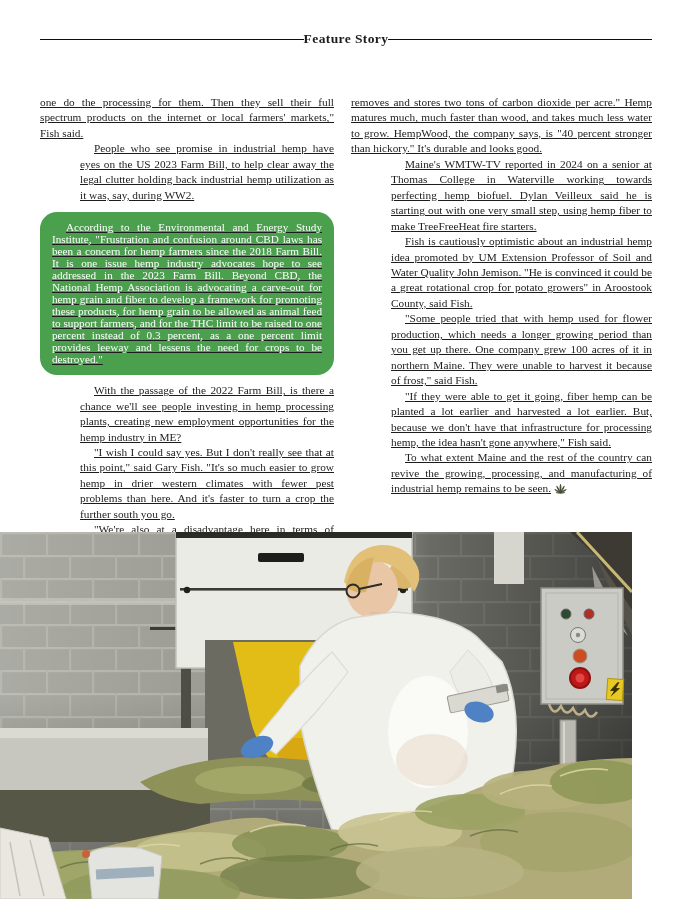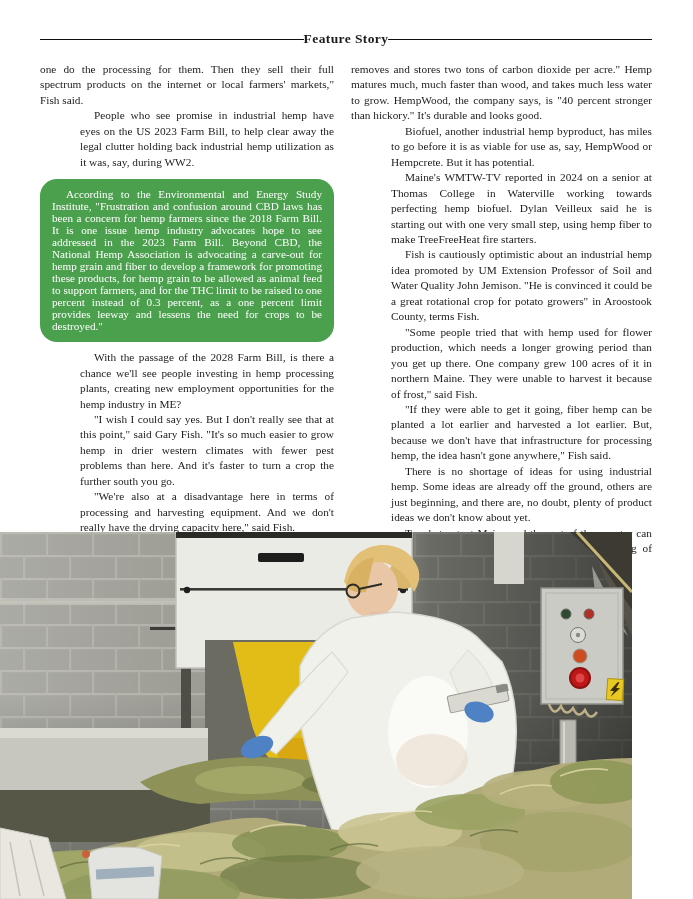--- a/index.html
+++ b/index.html
@@ -3,21 +3,21 @@
 <meta charset="utf-8">
 <style>
   html,body{margin:0;padding:0;background:#ffffff;}
   #page{position:relative;width:693px;height:899px;background:#ffffff;overflow:hidden;
         font-family:"Liberation Serif", serif;color:#1c1c1c;}
   
   .masthead{position:absolute;top:31px;left:40px;right:41px;display:flex;align-items:center;}
   .rule{flex:1;border-top:1.4px solid #0e0e0e;height:0;}
   .masthead .title{font-weight:bold;font-size:13.5px;letter-spacing:.4px;white-space:nowrap;}
   
-  .col{position:absolute;top:62px;font-size:11.3px;line-height:15.45px;text-align:justify;}
+  .col{position:absolute;top:95px;font-size:11.3px;line-height:15.45px;text-align:justify;text-decoration:underline;}
   #col-left{left:40px;width:294px;}
   #col-right{left:351px;width:301px;}
   .col p{margin:0;}
   .col p.indent{text-indent:14px;margin-left:40px;}
   
   .callout{background:#4aa04d;border-radius:17px;margin:9px 0 8px 0;padding:9px 12px 10px 12px;}
   .callout p{color:#ffffff;font-size:11.2px;line-height:12px;text-align:justify;text-indent:14px;margin:0;}
   
   .leaf{display:inline-block;vertical-align:-2px;margin-left:3px;}
   
@@ -33,34 +33,32 @@
     <div class="title">Feature Story</div>
     <div class="rule"></div>
   </div>
 
   <div class="col" id="col-left">
     <p>one do the processing for them. Then they sell their full spectrum products on the internet or local farmers' markets," Fish said.</p>
     <p class="indent">People who see promise in industrial hemp have eyes on the US 2023 Farm Bill, to help clear away the legal clutter holding back industrial hemp utilization as it was, say, during WW2.</p>
     <div class="callout">
       <p>According to the Environmental and Energy Study Institute, "Frustration and confusion around CBD laws has been a concern for hemp farmers since the 2018 Farm Bill. It is one issue hemp industry advocates hope to see addressed in the 2023 Farm Bill. Beyond CBD, the National Hemp Association is advocating a carve-out for hemp grain and fiber to develop a framework for promoting these products, for hemp grain to be allowed as animal feed to support farmers, and for the THC limit to be raised to one percent instead of 0.3 percent, as a one percent limit provides leeway and lessens the need for crops to be destroyed."</p>
     </div>
-    <p class="indent">With the passage of the 2028 Farm Bill, is there a chance we'll see people investing in hemp processing plants, creating new employment opportunities for the hemp industry in ME?</p>
+    <p class="indent">With the passage of the 2022 Farm Bill, is there a chance we'll see people investing in hemp processing plants, creating new employment opportunities for the hemp industry in ME?</p>
     <p class="indent">"I wish I could say yes. But I don't really see that at this point," said Gary Fish. "It's so much easier to grow hemp in drier western climates with fewer pest problems than here. And it's faster to turn a crop the further south you go.</p>
     <p class="indent">"We're also at a disadvantage here in terms of processing and harvesting equipment. And we don't really have the drying capacity here," said Fish.</p>
     <p class="indent">HempWood flooring is another industrial hemp product with potential. The HempWood company says, "Growing hemp</p>
   </div>
 
   <div class="col" id="col-right">
     <p>removes and stores two tons of carbon dioxide per acre." Hemp matures much, much faster than wood, and takes much less water to grow. HempWood, the company says, is "40 percent stronger than hickory." It's durable and looks good.</p>
-    <p class="indent">Biofuel, another industrial hemp byproduct, has miles to go before it is as viable for use as, say, HempWood or Hempcrete. But it has potential.</p>
     <p class="indent">Maine's WMTW-TV reported in 2024 on a senior at Thomas College in Waterville working towards perfecting hemp biofuel. Dylan Veilleux said he is starting out with one very small step, using hemp fiber to make TreeFreeHeat fire starters.</p>
-    <p class="indent">Fish is cautiously optimistic about an industrial hemp idea promoted by UM Extension Professor of Soil and Water Quality John Jemison. "He is convinced it could be a great rotational crop for potato growers" in Aroostook County, terms Fish.</p>
+    <p class="indent">Fish is cautiously optimistic about an industrial hemp idea promoted by UM Extension Professor of Soil and Water Quality John Jemison. "He is convinced it could be a great rotational crop for potato growers" in Aroostook County, said Fish.</p>
     <p class="indent">"Some people tried that with hemp used for flower production, which needs a longer growing period than you get up there. One company grew 100 acres of it in northern Maine. They were unable to harvest it because of frost," said Fish.</p>
     <p class="indent">"If they were able to get it going, fiber hemp can be planted a lot earlier and harvested a lot earlier. But, because we don't have that infrastructure for processing hemp, the idea hasn't gone anywhere," Fish said.</p>
-    <p class="indent">There is no shortage of ideas for using industrial hemp. Some ideas are already off the ground, others are just beginning, and there are, no doubt, plenty of product ideas we don't know about yet.</p>
     <p class="indent">
       <span>To what extent Maine and the rest of the country can revive the growing, processing, and manufacturing of industrial hemp remains to be seen.</span><svg class="leaf" width="13" height="13" viewBox="0 0 13 13">
         <g fill="#44503a" transform="translate(6.5,12.2)">
           <ellipse rx="0.9" ry="4.6" cy="-4.6"></ellipse>
           <ellipse rx="0.8" ry="4.2" cy="-4.2" transform="rotate(28)"></ellipse>
           <ellipse rx="0.8" ry="4.2" cy="-4.2" transform="rotate(-28)"></ellipse>
           <ellipse rx="0.7" ry="3.6" cy="-3.6" transform="rotate(56)"></ellipse>
           <ellipse rx="0.7" ry="3.6" cy="-3.6" transform="rotate(-56)"></ellipse>
           <ellipse rx="0.6" ry="2.6" cy="-2.4" transform="rotate(82)"></ellipse>
           <ellipse rx="0.6" ry="2.6" cy="-2.4" transform="rotate(-82)"></ellipse>

